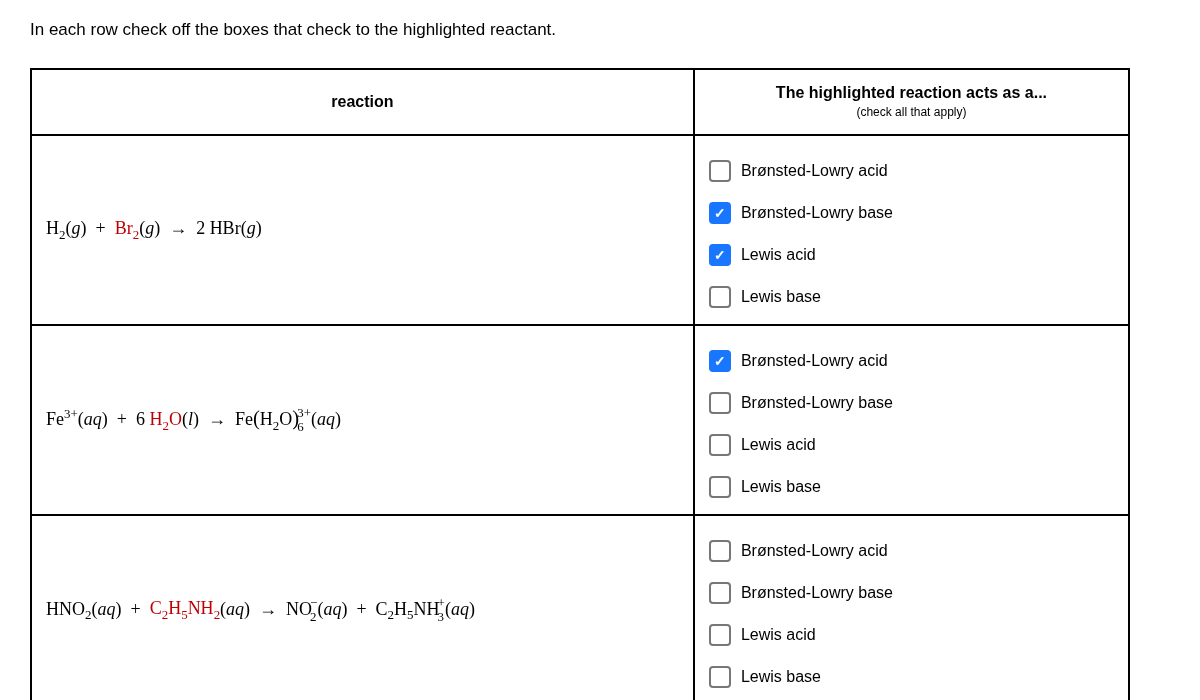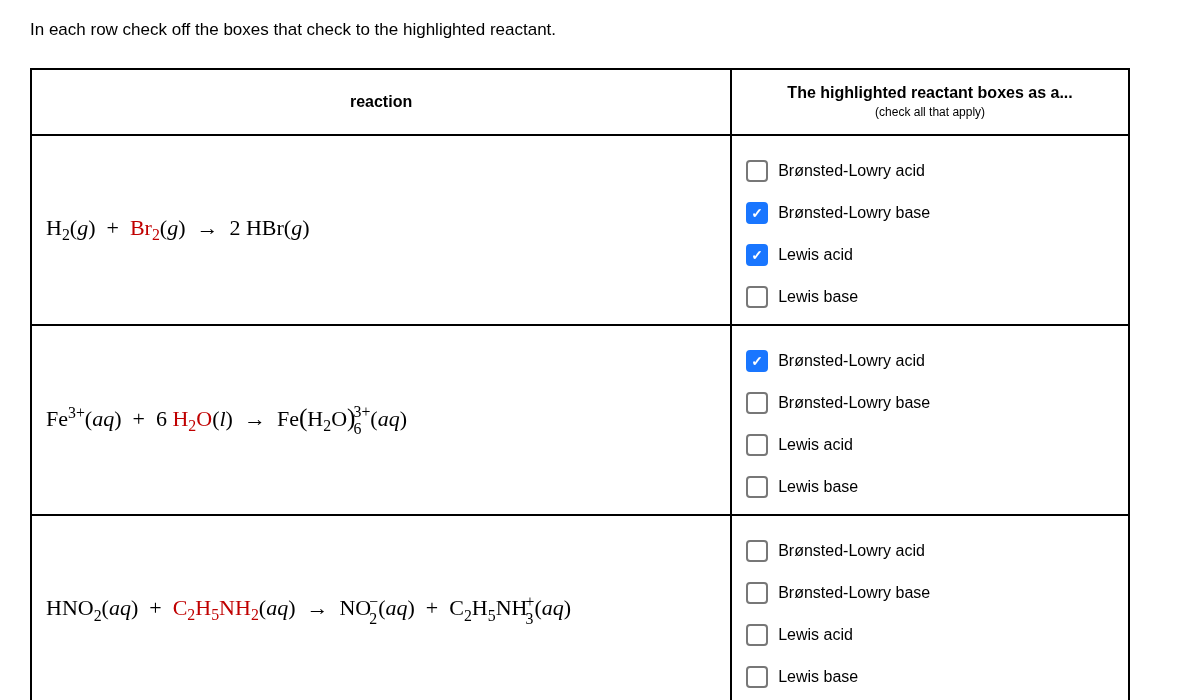--- a/index.html
+++ b/index.html
@@ -26,21 +26,21 @@
     vertical-align: middle;
   }
   .main-table th {
     font-weight: bold;
     text-align: center;
     padding: 14px;
     font-size: 16px;
   }
   .reaction-cell {
     font-family: "Times New Roman", serif;
-    font-size: 22px;
+    font-size: 18px;
     padding: 20px 14px;
     white-space: nowrap;
   }
   .highlight {
     color: #c00000;
   }
   .sub { vertical-align: sub; font-size: 0.72em; }
   .sup { vertical-align: super; font-size: 0.72em; }
   .italic { font-style: italic; }
   .checks-cell {
@@ -92,21 +92,21 @@
 </head>
 <body>
 
 <div class="instruction">In each row check off the boxes that check to the highlighted reactant.</div>
 
 <table class="main-table">
   <thead>
     <tr>
       <th>reaction</th>
       <th>
-        <span>The highlighted reactant boxes as a...</span><br>
+        <span>The highlighted reaction acts as a...</span><br>
         <span class="subtext">(check all that apply)</span>
       </th>
     </tr>
   </thead>
   <tbody>
 
     <tr>
       <td class="reaction-cell">
         <span>H</span><span class="sub">2</span>(<span class="italic">g</span>)
         &nbsp;<span>+</span>&nbsp;

